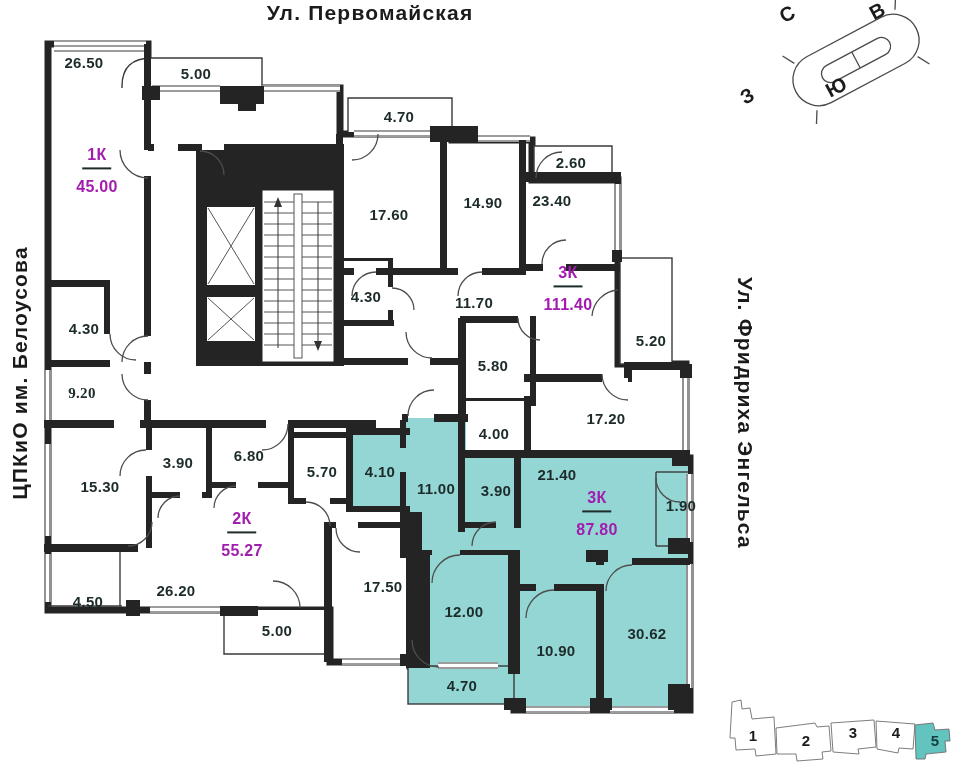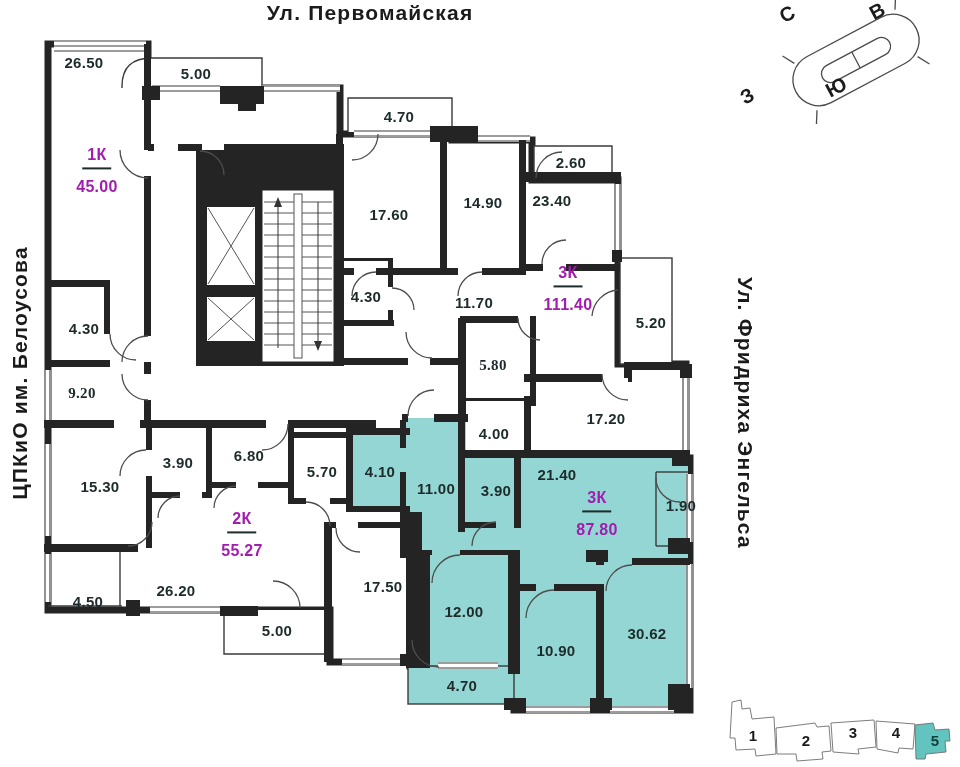--- a/index.html
+++ b/index.html
@@ -315,22 +315,22 @@
   <div id="room-layer">
       <span class="room-label" style="left: 84px; top: 62px;">26.50</span>
       <span class="room-label" style="left: 196px; top: 73px;">5.00</span>
       <span class="room-label" style="left: 399px; top: 116px;">4.70</span>
       <span class="room-label" style="left: 389px; top: 214px;">17.60</span>
       <span class="room-label" style="left: 483px; top: 202px;">14.90</span>
       <span class="room-label" style="left: 571px; top: 162px;">2.60</span>
       <span class="room-label" style="left: 552px; top: 200px;">23.40</span>
       <span class="room-label" style="left: 366px; top: 296px;">4.30</span>
       <span class="room-label" style="left: 474px; top: 302px;">11.70</span>
-      <span class="room-label" style="left: 651px; top: 322px;">5.20</span>
-      <span class="room-label" style="left: 493px; top: 365px; font-family: Liberation Serif, serif;">5.80</span>
+      <span class="room-label" style="left: 651px; top: 340px;">5.20</span>
+      <span class="room-label" style="left: 493px; top: 365px;">5.80</span>
       <span class="room-label" style="left: 494px; top: 433px;">4.00</span>
       <span class="room-label" style="left: 606px; top: 418px;">17.20</span>
       <span class="room-label" style="left: 84px; top: 328px;">4.30</span>
       <span class="room-label" style="left: 82px; top: 393px; font-family: Liberation Serif, serif;">9.20</span>
       <span class="room-label" style="left: 100px; top: 486px;">15.30</span>
       <span class="room-label" style="left: 178px; top: 462px;">3.90</span>
       <span class="room-label" style="left: 249px; top: 455px;">6.80</span>
       <span class="room-label" style="left: 322px; top: 471px;">5.70</span>
       <span class="room-label" style="left: 88px; top: 576px; margin-top: 25px;">4.50</span>
       <span class="room-label" style="left: 176px; top: 590px;">26.20</span>

